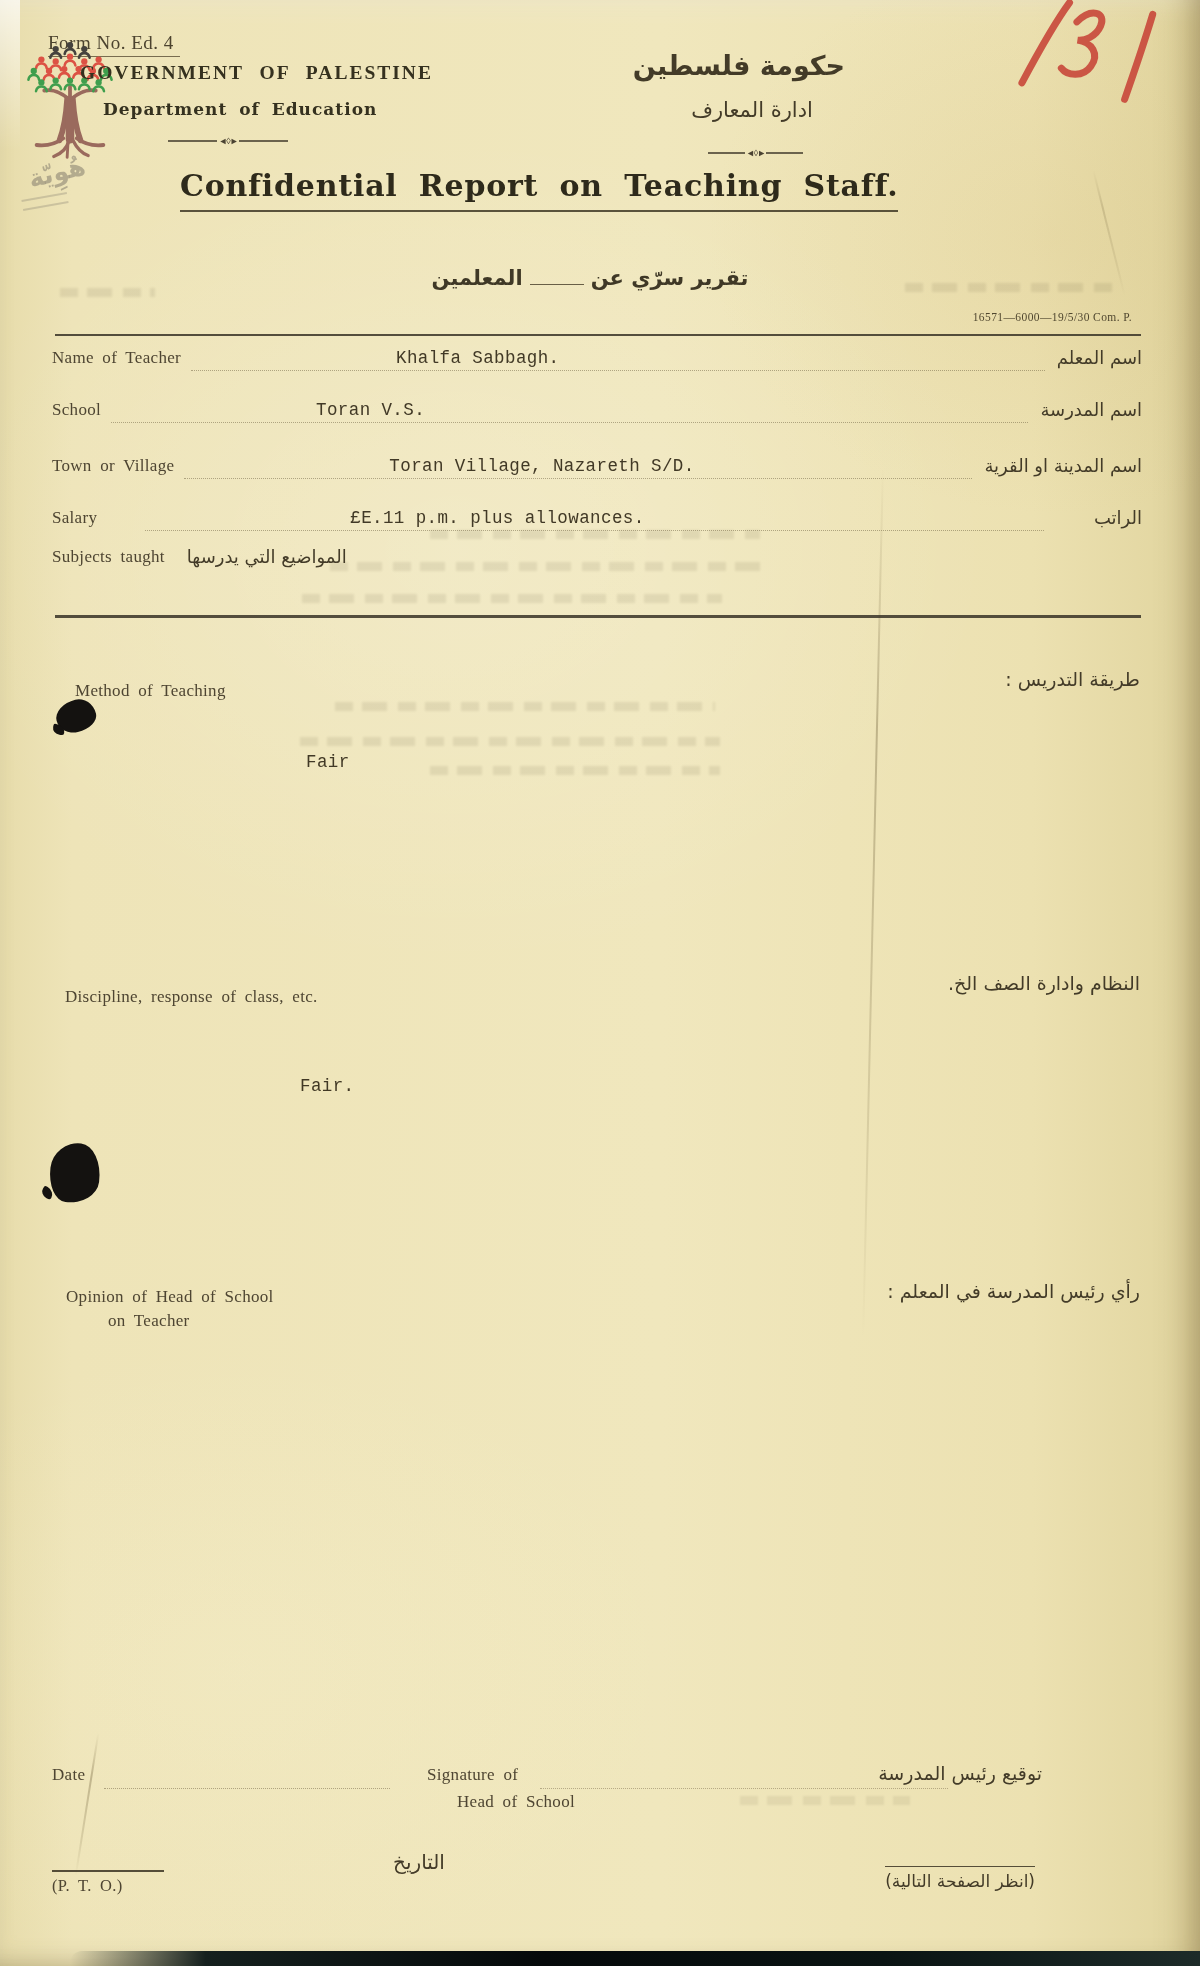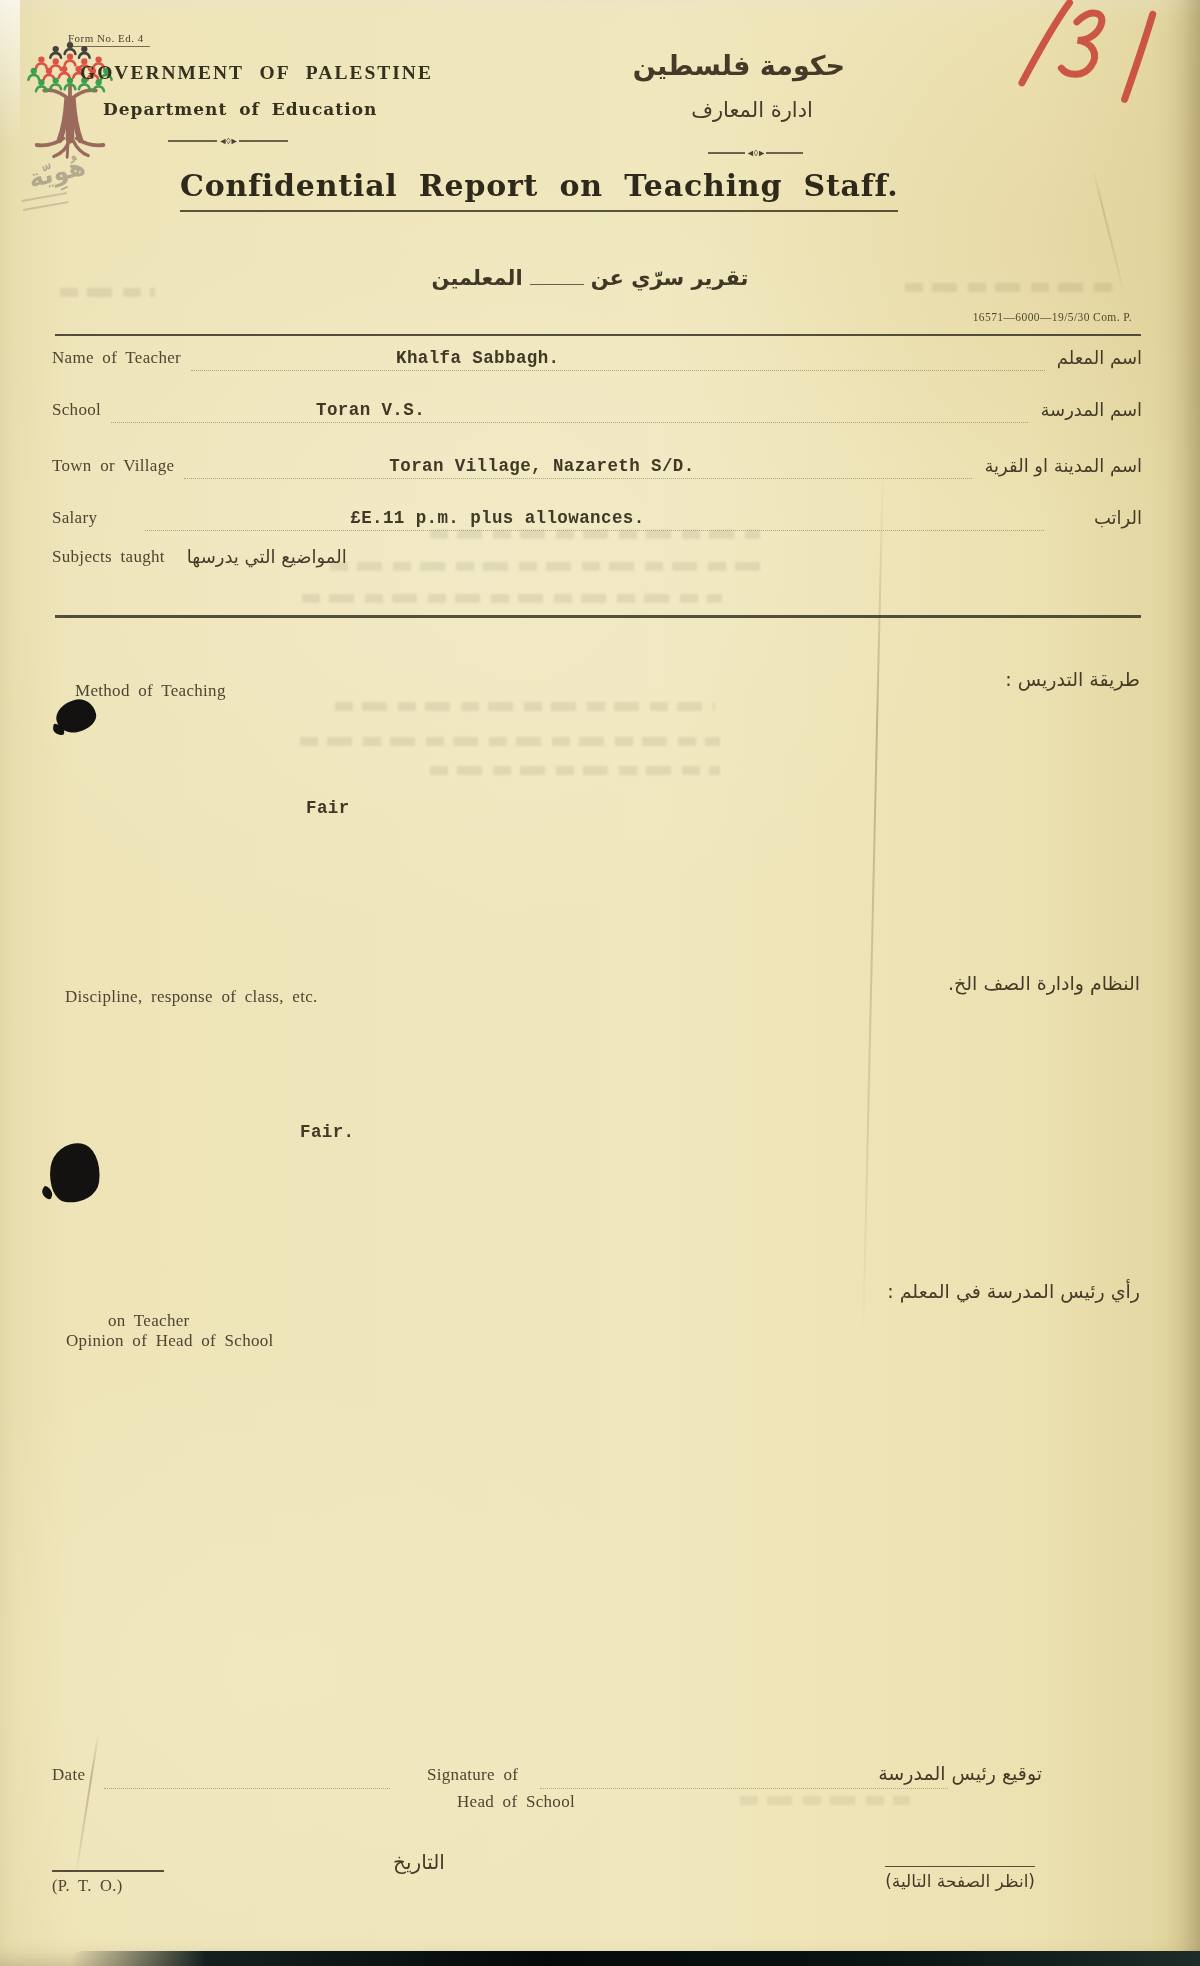--- a/index.html
+++ b/index.html
@@ -11,27 +11,27 @@
       radial-gradient(700px 500px at 20% 85%, rgba(250,245,215,.20), transparent 65%),
       linear-gradient(90deg,#e7dcab 0%,#eee4b8 6%,#f0e7bd 55%,#ece1b1 86%,#e3d7a2 97%,#ddd099 100%),
       #ece2b4;
     box-shadow: inset -30px 0 34px -24px rgba(120,100,55,.5),
                 inset 0 -14px 26px -14px rgba(95,82,45,.35),
                 inset 0 18px 30px -22px rgba(255,255,255,.5);
     font-family:"Liberation Serif", serif; color:#453d2c;
   }
   .abs{position:absolute;}
   .label{font-size:17px; color:#4e4532; letter-spacing:.3px; word-spacing:4px;}
-  .typed{font-family:"Liberation Mono","DejaVu Sans Mono",monospace; font-weight:bold;
-         font-size:17.5px; color:rgba(52,43,26,.93); letter-spacing:.4px; white-space:nowrap;margin-top:46px;}
+  .typed{font-family:"Liberation Mono","DejaVu Sans Mono",monospace; font-weight:normal;
+         font-size:17.5px; color:rgba(52,43,26,.93); letter-spacing:.4px; white-space:nowrap;}
   .ar{font-family:"DejaVu Sans",sans-serif; color:#433b28; direction:rtl; white-space:nowrap;}
   .rule{background:#3e382a; opacity:.88;}
   .dotline{border-bottom:1.5px dotted rgba(110,98,66,.5); height:26px; position:relative;}
   
-  .form-no{font-size:11px; color:#4c432f; border-bottom:1px solid rgba(90,78,52,.8); padding:0 6px 2px 0; letter-spacing:.5px;margin-left:20px;}
+  .form-no{font-size:19px; color:#4c432f; border-bottom:1px solid rgba(90,78,52,.8); padding:0 6px 2px 0; letter-spacing:.5px;}
   .org{font-family:Liberation Serif, serif; font-weight:bold; font-size:19.5px; letter-spacing:2px; word-spacing:9px; color:#35311f;}
   .dept{font-family:"DejaVu Serif",serif; font-weight:bold; font-size:17px; letter-spacing:1px; word-spacing:5px; color:#35311f;}
   .orn{display:flex; align-items:center; width:120px;}
   .orn .l{flex:1; height:1.5px; background:#4a4232; opacity:.8;}
   .orn .g{font-size:9px; color:#4a4232; letter-spacing:-1px; padding:0 1px;}
   .title{font-family:"DejaVu Serif",serif; font-weight:bold; font-size:30px; letter-spacing:.8px;
          word-spacing:10px; color:#2e2a1b; border-bottom:2px solid rgba(64,56,38,.85); padding-bottom:7px; white-space:nowrap;}
   .subtitle{font-size:21px; font-weight:bold; color:#3f3826; text-align:center;}
   .subtitle .gapline{display:inline-block; width:54px; height:5px; border-bottom:1.5px solid rgba(70,60,40,.8); margin:0 7px;}
   .printcode{font-size:11.5px; color:#50472f; letter-spacing:.4px;}
@@ -201,21 +201,21 @@
   <div class="blob" style="left:56px; top:700px; width:40px; height:32px; transform:rotate(-14deg);"></div>
   <div class="abs typed" style="left:306px; top:752px;">Fair</div>
 
   <div class="abs ar" style="right:60px; top:972px; font-size:19px;" dir="rtl">النظام وادارة الصف الخ.</div>
   <div class="abs label" style="left:65px; top:987px;">Discipline, response of class, etc.</div>
   <div class="abs typed" style="left:300px; top:1076px;">Fair.</div>
 
   <div class="blob" style="left:50px; top:1143px; width:50px; height:60px; transform:rotate(7deg); border-radius:55% 45% 62% 38% / 46% 60% 40% 54%;"></div>
 
   <div class="abs ar" style="right:60px; top:1280px; font-size:19px;" dir="rtl">رأي رئيس المدرسة في المعلم :</div>
-  <div class="abs label" style="left:66px; top:1287px;margin-top:44px;">Opinion of Head of School</div>
+  <div class="abs label" style="left:66px; top:1287px;">Opinion of Head of School</div>
   <div class="abs label" style="left:108px; top:1311px;">on Teacher</div>
 
   <div class="abs label" style="left:52px; top:1765px;">Date</div>
   <div class="abs" style="left:104px; top:1764px; width:286px; border-bottom:1.5px dotted rgba(110,98,66,.5); height:24px;"></div>
   <div class="abs ar" style="left:393px; top:1810px; font-size:20px;margin-top:40px;" dir="rtl">التاريخ</div>
 
   <div class="abs label" style="left:427px; top:1765px;">Signature of</div>
   <div class="abs label" style="left:457px; top:1792px;">Head of School</div>
   <div class="abs" style="left:540px; top:1764px; width:408px; border-bottom:1.5px dotted rgba(110,98,66,.45); height:24px;"></div>
   <div class="abs ar" style="right:158px; top:1762px; font-size:19px;" dir="rtl">توقيع رئيس المدرسة</div>

